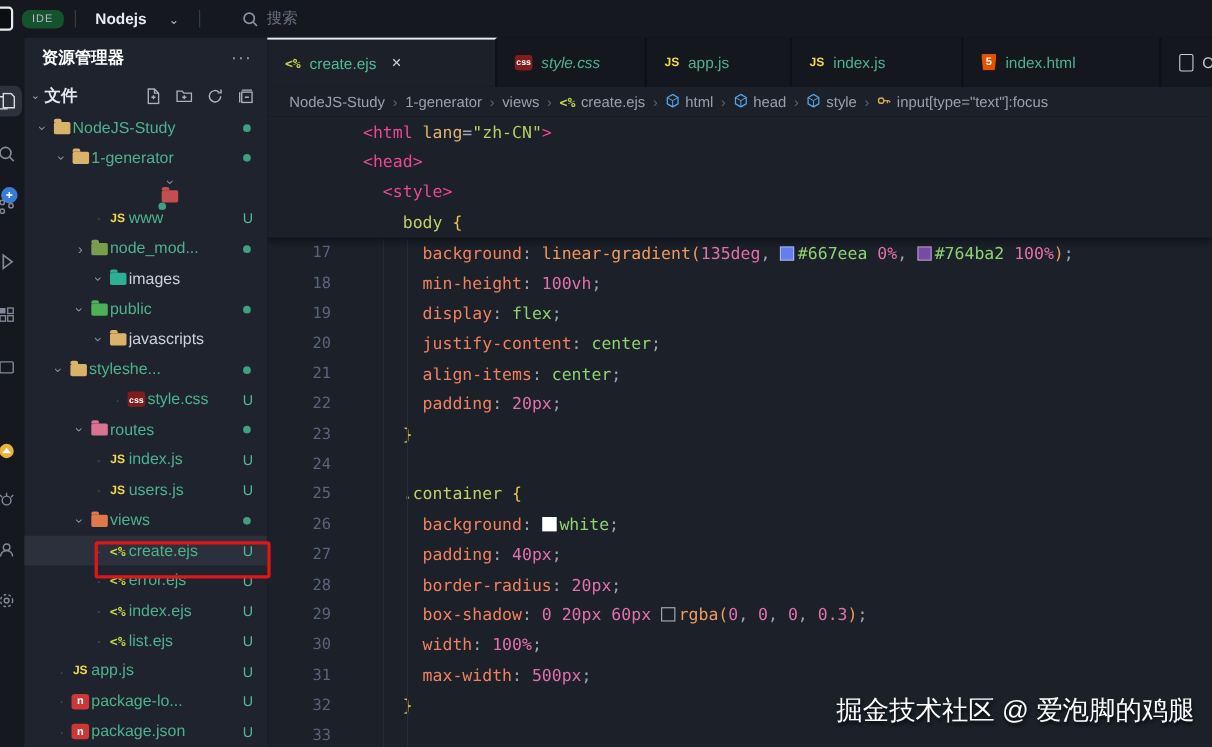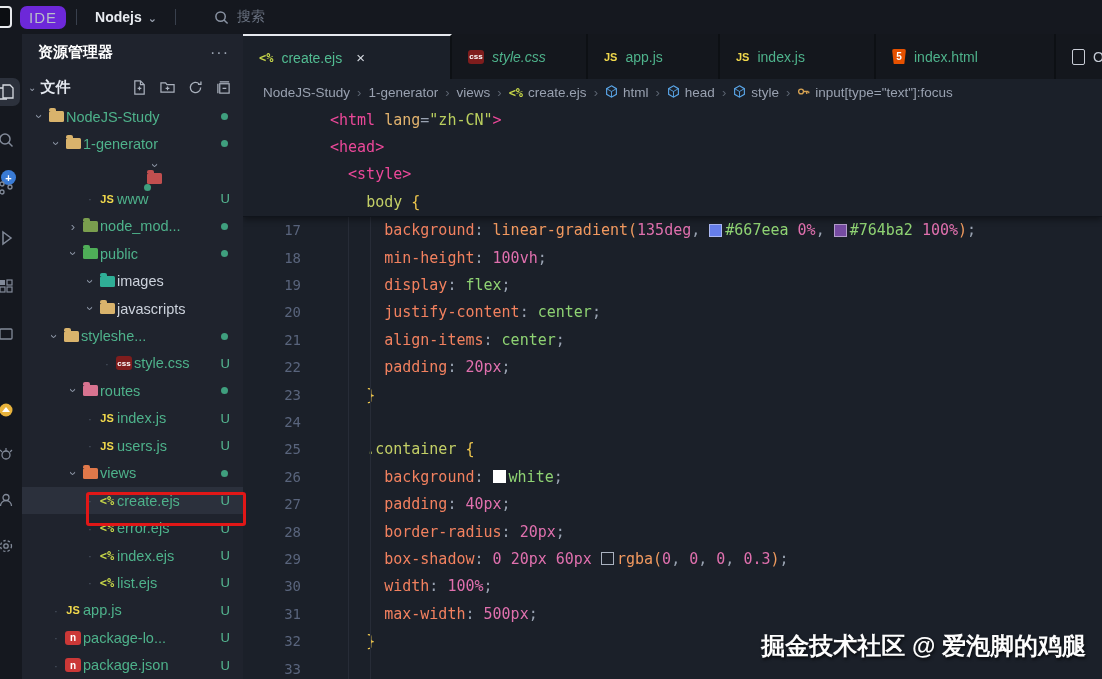--- a/index.html
+++ b/index.html
@@ -4,25 +4,25 @@
 <style>
   html,body{margin:0;padding:0;}
   body{
     width:1102px;height:679px;position:relative;overflow:hidden;
     background:#14171d;font-family:"Liberation Sans","DejaVu Sans",sans-serif;
     -webkit-user-select:none;user-select:none;color:#c6cbd4;
   }
   
   .titlebar{height:34px;background:#15181f;display:flex;align-items:center;position:relative;z-index:5;}
   .logo-box{width:18px;height:18px;border:2px solid #e8eaee;border-radius:4px;margin-left:-10px;flex:0 0 auto;background:#0c0e12;}
-  .ide-chip{margin-left:8px;padding:3px 9px;border-radius:7px;background:#6d28d9;color:#b7bdc8;font-size:15px;letter-spacing:1px;}
+  .ide-chip{margin-left:8px;padding:3px 9px;border-radius:7px;background:#14532d;color:#b7bdc8;font-size:10px;letter-spacing:1px;}
   .menus{display:flex;margin-left:14px;gap:4px;}
   .menu-item{padding:4px 12px;font-size:14px;color:#d2d7df;border-radius:5px;cursor:default;white-space:nowrap;}
   .tb-divider{width:1px;height:16px;background:#39404d;margin:0 10px;}
-  .project{display:flex;align-items:center;gap:6px;font-size:14px;font-weight:bold;color:#e8ebf0;padding:3px 8px;border-radius:6px;}
+  .project{display:flex;align-items:center;gap:20px;font-size:14px;font-weight:bold;color:#e8ebf0;padding:3px 8px;border-radius:6px;}
   .chev-down{font-size:11px;color:#9aa2b0;transform:translateY(1px);}
   .searchbox{display:flex;align-items:center;gap:8px;margin-left:28px;color:#68707f;font-size:14px;}
   
   .main{display:flex;height:645px;}
   .activitybar{width:22px;background:#15181f;position:relative;overflow:hidden;flex:0 0 auto;}
   .ab-item{position:absolute;left:-8px;width:28px;height:28px;display:flex;align-items:center;justify-content:center;color:#828a99;}
   .ab-item svg{display:block;}
   .ab-active{background:#2c313c;border-radius:7px;}
   .ab-badge{position:absolute;left:1px;width:15px;height:15px;border-radius:50%;background:#3a7bd5;color:#fff;
     font-size:11px;display:flex;align-items:center;justify-content:center;font-weight:bold;}
@@ -81,21 +81,21 @@
   .guide{position:absolute;top:0;bottom:0;width:1px;background:#272c37;}
   
   .tk-t{color:#ec4899}.tk-a{color:#e2b36e}.tk-s{color:#bacf5e}.tk-sel{color:#c3cf66}
   .tk-br{color:#ecc54d}.tk-pr{color:#f2815f}.tk-fn{color:#f2995f}.tk-fp{color:#ef9a5e}
   .tk-n{color:#e070ae}.tk-v{color:#8fd373}.tk-p{color:#9aa3b2}.tk-w{color:#abb2bf}
   .sw{display:inline-block;width:11px;height:11px;margin-right:3px;border:1px solid rgba(255,255,255,.45);}
   .sw.outline{background:transparent !important;border-color:#aab2c0;}
   
   .red-box{position:absolute;left:86px;top:492px;width:154px;height:28px;border:3px solid #e11717;border-radius:3px;
     z-index:20;pointer-events:none;}
-  .watermark{position:absolute;right:16px;bottom:17px;font-size:24px;font-weight:bold;color:#fdfdfd;
+  .watermark{position:absolute;right:16px;bottom:17px;font-size:24px;font-weight:normal;color:#fdfdfd;
     text-shadow:1px 2px 3px rgba(0,0,0,.7);z-index:15;}
 </style>
 </head>
 <body>
 
 <div class="titlebar">
   <div class="logo-box"></div>
   <div class="ide-chip">IDE</div>
   <div class="tb-divider"></div>
   <div class="project">
@@ -240,34 +240,34 @@
           <span class="tr-badge">U</span>
         </div>
         <div class="tree-row" style="padding-left: 44px;">
           <span class="tr-chev">›</span>
           <span class="tr-icon">
             <span class="fold" style="background: rgb(122, 158, 78);"></span>
           </span>
           <span class="tr-label green">node_mod...</span>
           <span class="tr-dot"></span>
         </div>
+        <div class="tree-row" style="padding-left: 61px;">
+          <span class="tr-chev open">›</span>
+          <span class="tr-icon">
+            <span class="fold" style="background: rgb(47, 174, 150);"></span>
+          </span>
+          <span class="tr-label white">images</span>
+        </div>
         <div class="tree-row" style="padding-left: 44px;">
           <span class="tr-chev open">›</span>
           <span class="tr-icon">
             <span class="fold" style="background: rgb(79, 174, 88);"></span>
           </span>
           <span class="tr-label green">public</span>
           <span class="tr-dot"></span>
-        </div>
-        <div class="tree-row" style="padding-left: 61px;">
-          <span class="tr-chev open">›</span>
-          <span class="tr-icon">
-            <span class="fold" style="background: rgb(47, 174, 150);"></span>
-          </span>
-          <span class="tr-label white">images</span>
         </div>
         <div class="tree-row" style="padding-left: 61px;">
           <span class="tr-chev open">›</span>
           <span class="tr-icon">
             <span class="fold" style="background: rgb(217, 179, 108);"></span>
           </span>
           <span class="tr-label white">javascripts</span>
         </div>
         <div class="tree-row" style="padding-left: 25px;">
           <span class="tr-chev open">›</span>

